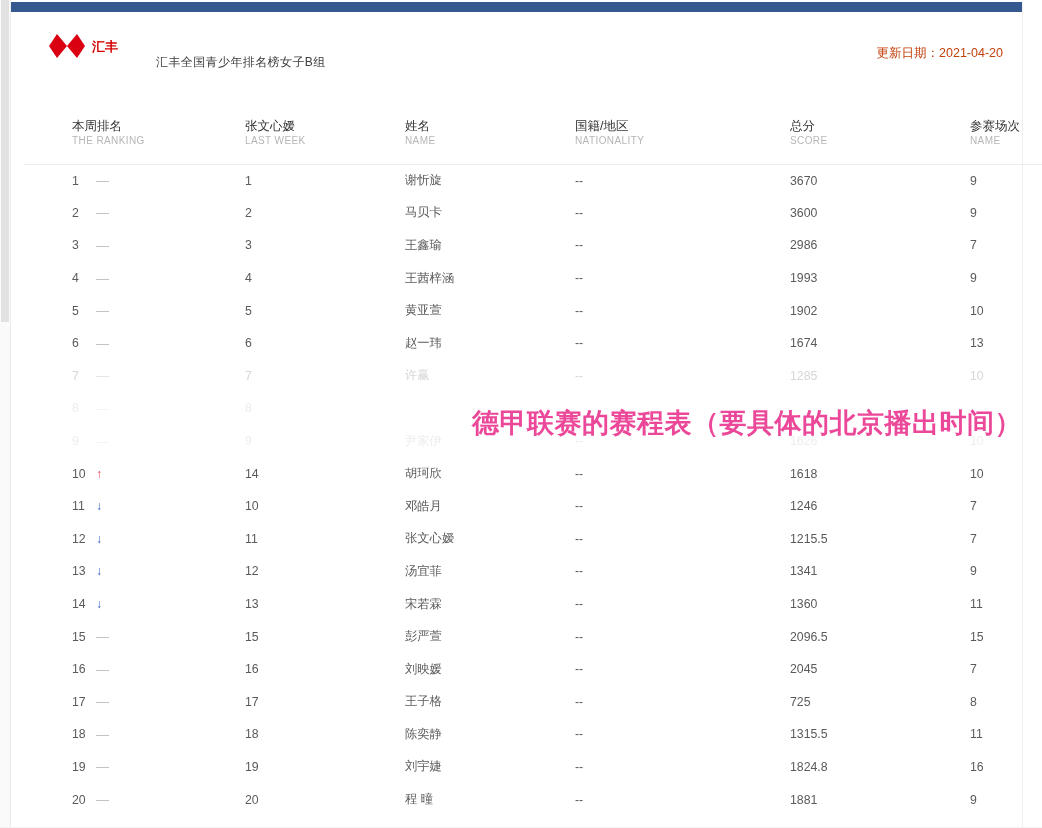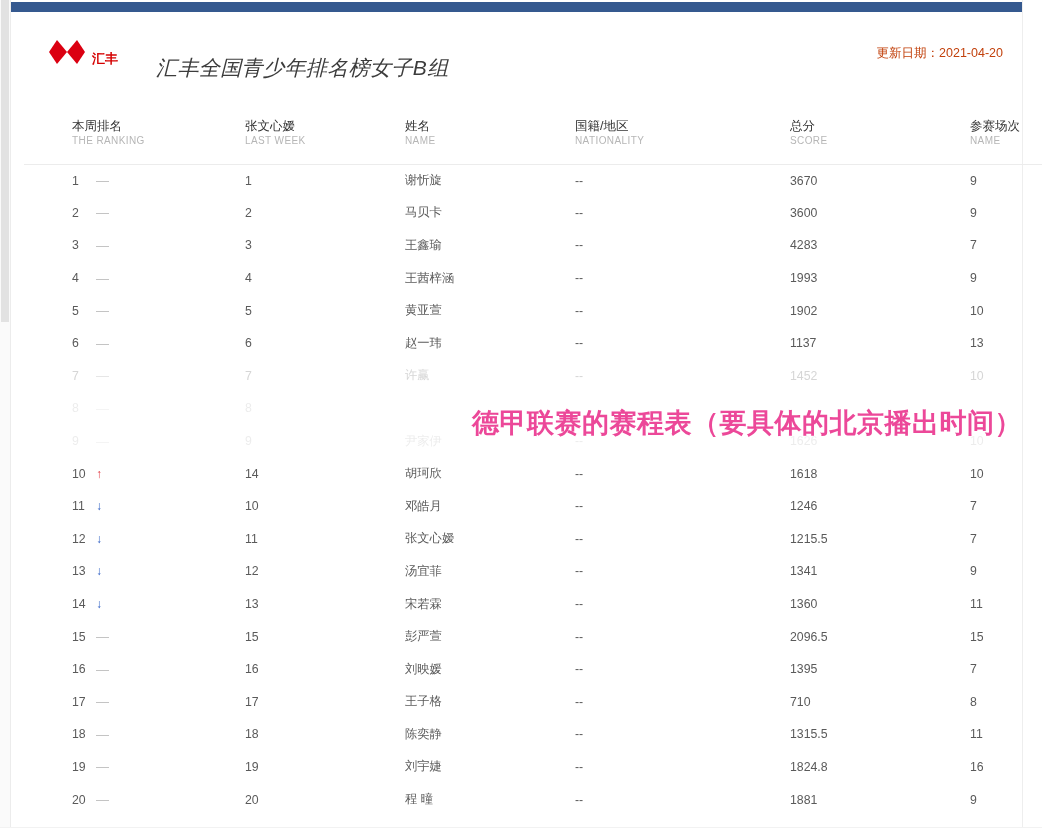--- a/index.html
+++ b/index.html
@@ -64,45 +64,44 @@
     box-sizing: border-box;
   }
 
   
   .header {
     position: relative;
     height: 90px;
   }
   .brand {
     position: absolute;
-    left: 37px; top: 27px;
+    left: 37px; top: 21px;
     display: flex;
-    align-items: flex-end;
+    align-items: center;
     gap: 6px;
   }
   .hsbc-mark {
     width: 38px; height: 26px;
     position: relative;
     display: block;
   }
   .brand-word {
     color: #d50000;
     font-size: 13px;
     font-weight: bold;
     letter-spacing: 0px;
     line-height: 1;
   }
   .page-title {
     position: absolute;
     left: 145px; top: 42px;
-    font-size: 21px;
+    font-size: 12px;
     color: #3c3c3c;
     letter-spacing: 0.4px;
     white-space: nowrap;
-    font-style: italic;
   }
   .update-date {
     position: absolute;
     right: 19px; top: 33px;
     font-size: 12.5px;
     color: #c2410c;
     white-space: nowrap;
   }
 
   
@@ -278,21 +277,21 @@
               <td class="c-matches">9</td>
             </tr>
             <tr>
               <td class="c-rank"><span class="rank-cell">
                   <span class="rank-num">3</span>
                   <span class="trend same">—</span>
                 </span></td>
               <td class="c-last">3</td>
               <td class="c-name">王鑫瑜</td>
               <td class="c-nat">--</td>
-              <td class="c-score">4283</td>
+              <td class="c-score">2986</td>
               <td class="c-matches">7</td>
             </tr>
             <tr>
               <td class="c-rank"><span class="rank-cell">
                   <span class="rank-num">4</span>
                   <span class="trend same">—</span>
                 </span></td>
               <td class="c-last">4</td>
               <td class="c-name">王茜梓涵</td>
               <td class="c-nat">--</td>
@@ -311,32 +310,32 @@
               <td class="c-matches">10</td>
             </tr>
             <tr>
               <td class="c-rank"><span class="rank-cell">
                   <span class="rank-num">6</span>
                   <span class="trend same">—</span>
                 </span></td>
               <td class="c-last">6</td>
               <td class="c-name">赵一玮</td>
               <td class="c-nat">--</td>
-              <td class="c-score">1137</td>
+              <td class="c-score">1674</td>
               <td class="c-matches">13</td>
             </tr>
             <tr class="dim">
               <td class="c-rank"><span class="rank-cell">
                   <span class="rank-num">7</span>
                   <span class="trend same">—</span>
                 </span></td>
               <td class="c-last">7</td>
               <td class="c-name">许赢</td>
               <td class="c-nat">--</td>
-              <td class="c-score">1452</td>
+              <td class="c-score">1285</td>
               <td class="c-matches">10</td>
             </tr>
             <tr class="dim">
               <td class="c-rank"><span class="rank-cell">
                   <span class="rank-num">8</span>
                   <span class="trend same">—</span>
                 </span></td>
               <td class="c-last">8</td>
               <td class="c-name"></td>
               <td class="c-nat"></td>
@@ -421,32 +420,32 @@
               <td class="c-matches">15</td>
             </tr>
             <tr>
               <td class="c-rank"><span class="rank-cell">
                   <span class="rank-num">16</span>
                   <span class="trend same">—</span>
                 </span></td>
               <td class="c-last">16</td>
               <td class="c-name">刘映媛</td>
               <td class="c-nat">--</td>
-              <td class="c-score">1395</td>
+              <td class="c-score">2045</td>
               <td class="c-matches">7</td>
             </tr>
             <tr>
               <td class="c-rank"><span class="rank-cell">
                   <span class="rank-num">17</span>
                   <span class="trend same">—</span>
                 </span></td>
               <td class="c-last">17</td>
               <td class="c-name">王子格</td>
               <td class="c-nat">--</td>
-              <td class="c-score">710</td>
+              <td class="c-score">725</td>
               <td class="c-matches">8</td>
             </tr>
             <tr>
               <td class="c-rank"><span class="rank-cell">
                   <span class="rank-num">18</span>
                   <span class="trend same">—</span>
                 </span></td>
               <td class="c-last">18</td>
               <td class="c-name">陈奕静</td>
               <td class="c-nat">--</td>

